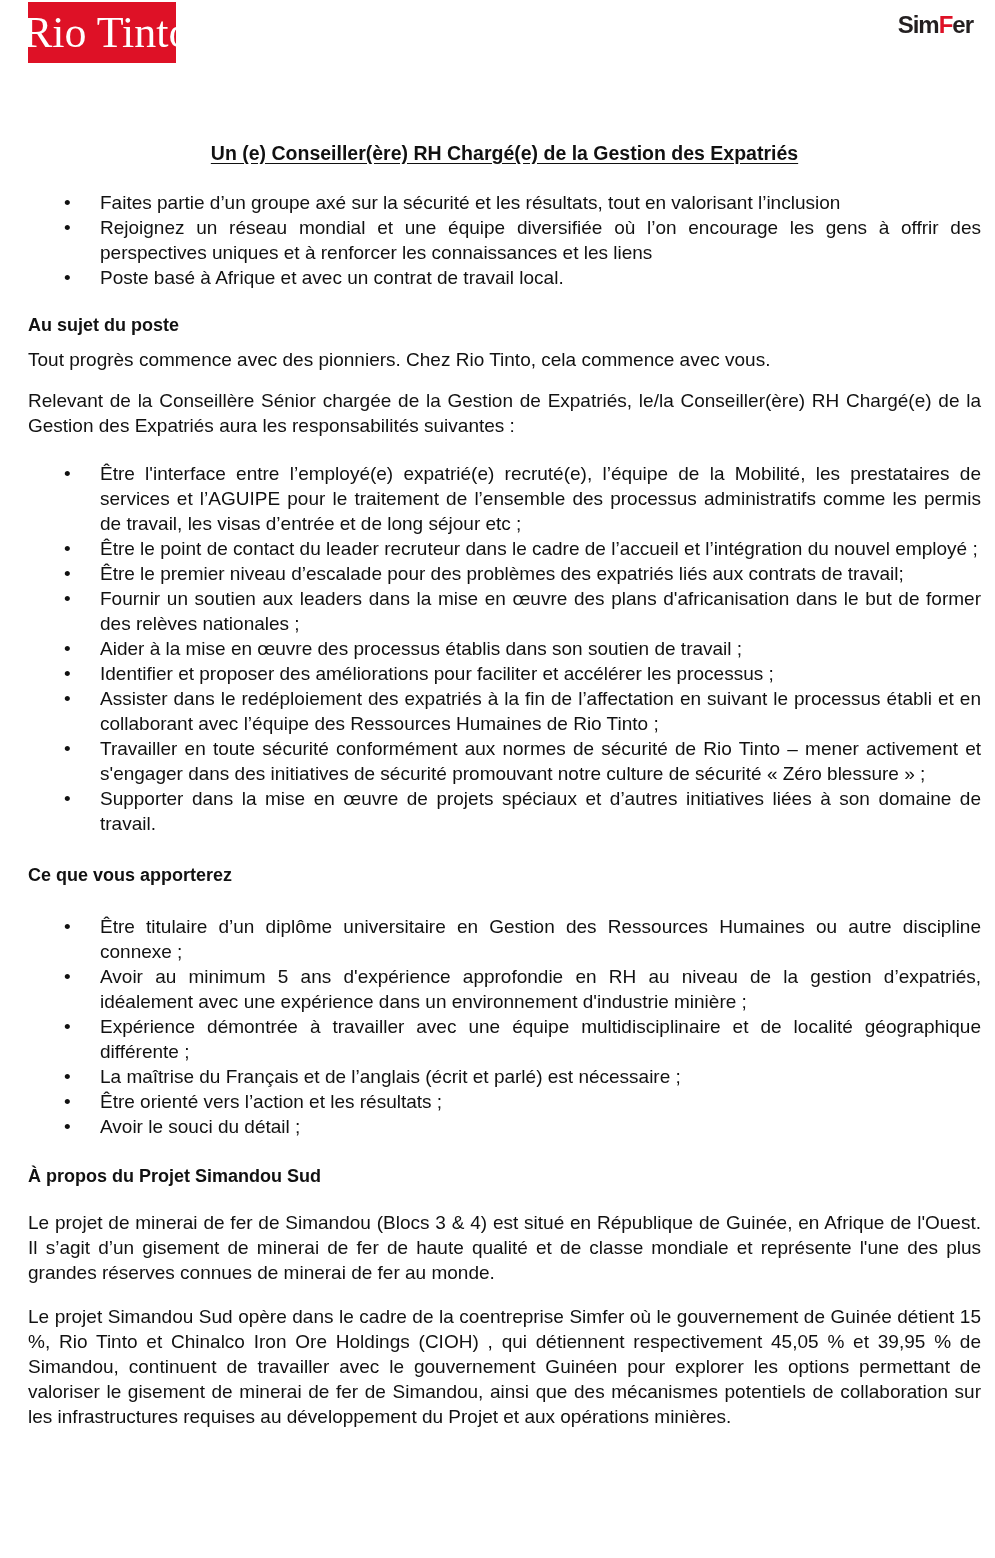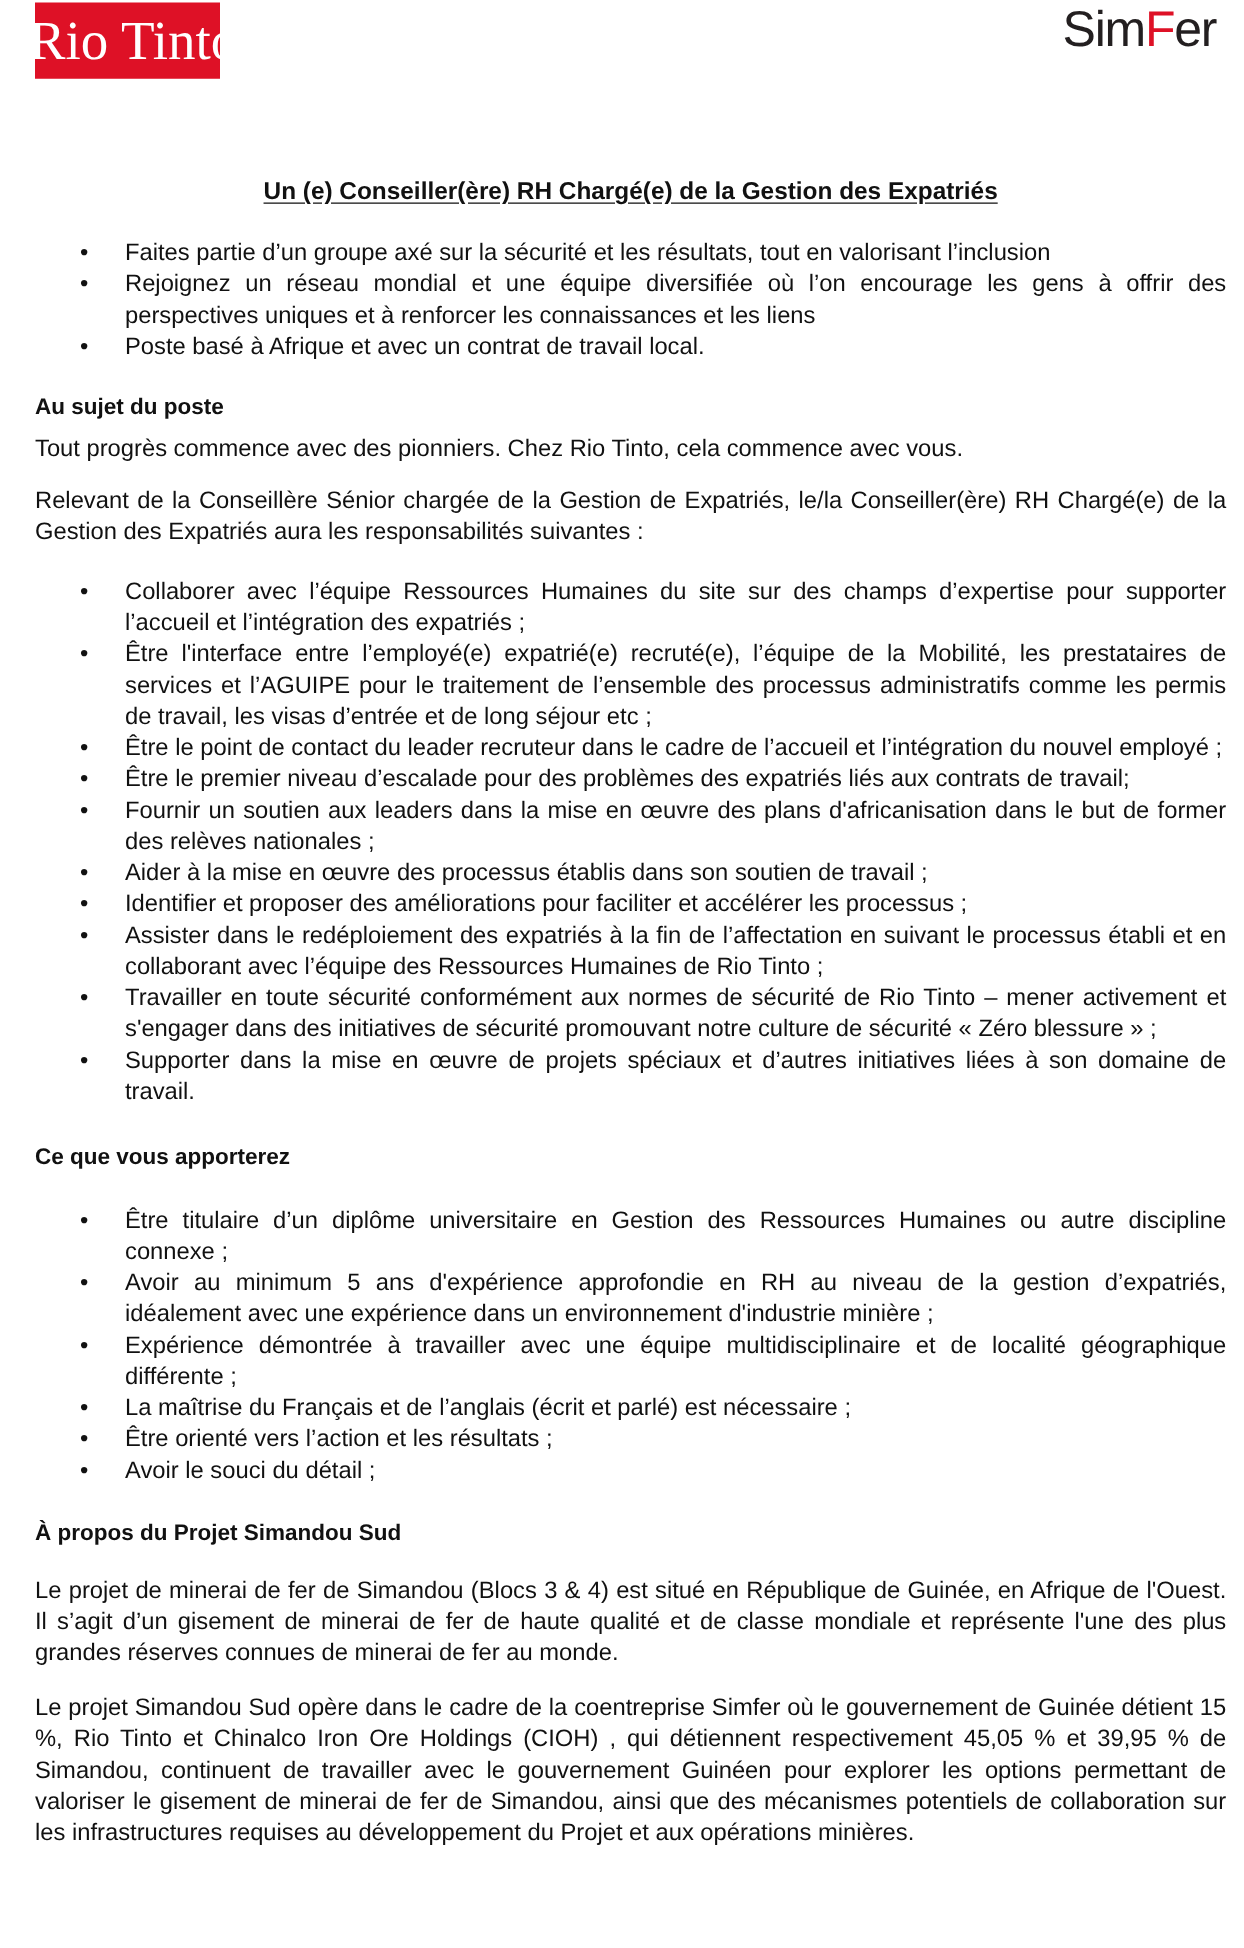--- a/index.html
+++ b/index.html
@@ -28,21 +28,21 @@
   .rt-logo-text {
     font-family: "Liberation Serif", serif;
     color: #ffffff;
     font-size: 44px;
     white-space: nowrap;
     margin-left: -5px;
     letter-spacing: 0px;
   }
   .simfer-logo {
     position: absolute; right: 8px; top: 12px;
-    font-size: 40px; font-weight: normal;
+    font-size: 24px; font-weight: bold;
     letter-spacing: -1px;
     color: #231f20;
     white-space: nowrap;
   }
   .simfer-logo .red { color: var(--brand-red, #DE1126); }
 
   
   .doc-title {
     margin-top: 78px;
     text-align: center;
@@ -100,21 +100,20 @@
     <li>Poste basé à Afrique et avec un contrat de travail local.</li>
   </ul>
 
   <h2 class="section-heading h-about">Au sujet du poste</h2>
 
   <p class="para p-pioneers">Tout progrès commence avec des pionniers. Chez Rio Tinto, cela commence avec vous.</p>
 
   <p class="para p-reporting">Relevant de la Conseillère Sénior chargée de la Gestion de Expatriés, le/la Conseiller(ère) RH Chargé(e) de la Gestion des Expatriés aura les responsabilités suivantes :</p>
 
   <ul class="bullets resp-list">
-    <li>Collaborer avec l’équipe Ressources Humaines du site sur des champs d’expertise pour supporter l’accueil et l’intégration des expatriés ;</li>
     <li>Être l'interface entre l’employé(e) expatrié(e) recruté(e), l’équipe de la Mobilité, les prestataires de services et l’AGUIPE pour le traitement de l’ensemble des processus administratifs comme les permis de travail, les visas d’entrée et de long séjour etc ;</li>
     <li>Être le point de contact du leader recruteur dans le cadre de l’accueil et l’intégration du nouvel employé ;</li>
     <li>Être le premier niveau d’escalade pour des problèmes des expatriés liés aux contrats de travail;</li>
     <li>Fournir un soutien aux leaders dans la mise en œuvre des plans d'africanisation dans le but de former des relèves nationales ;</li>
     <li>Aider à la mise en œuvre des processus établis dans son soutien de travail ;</li>
     <li>Identifier et proposer des améliorations pour faciliter et accélérer les processus ;</li>
     <li>Assister dans le redéploiement des expatriés à la fin de l’affectation en suivant le processus établi et en collaborant avec l’équipe des Ressources Humaines de Rio Tinto ;</li>
     <li>Travailler en toute sécurité conformément aux normes de sécurité de Rio Tinto – mener activement et s'engager dans des initiatives de sécurité promouvant notre culture de sécurité « Zéro blessure » ;</li>
     <li>Supporter dans la mise en œuvre de projets spéciaux et d’autres initiatives liées à son domaine de travail.</li>
   </ul>

